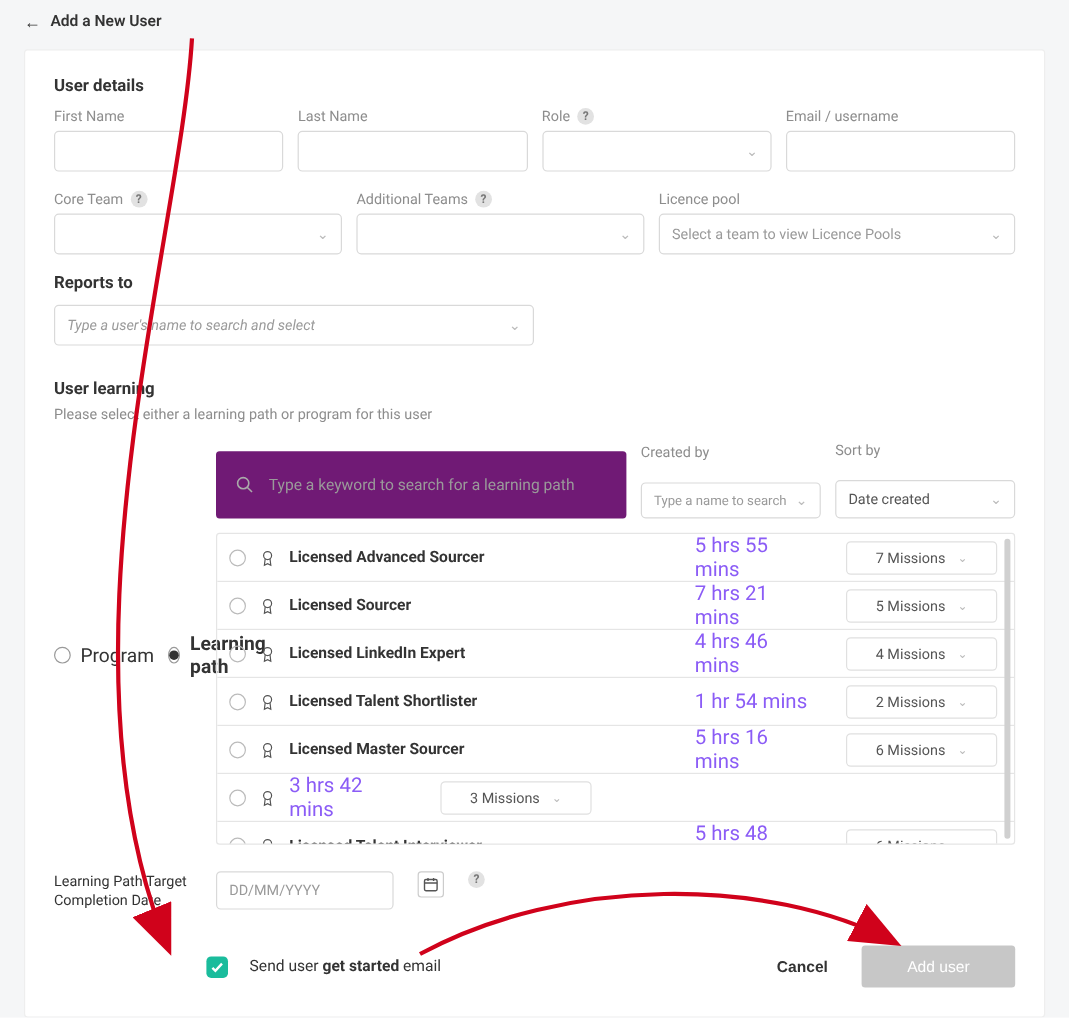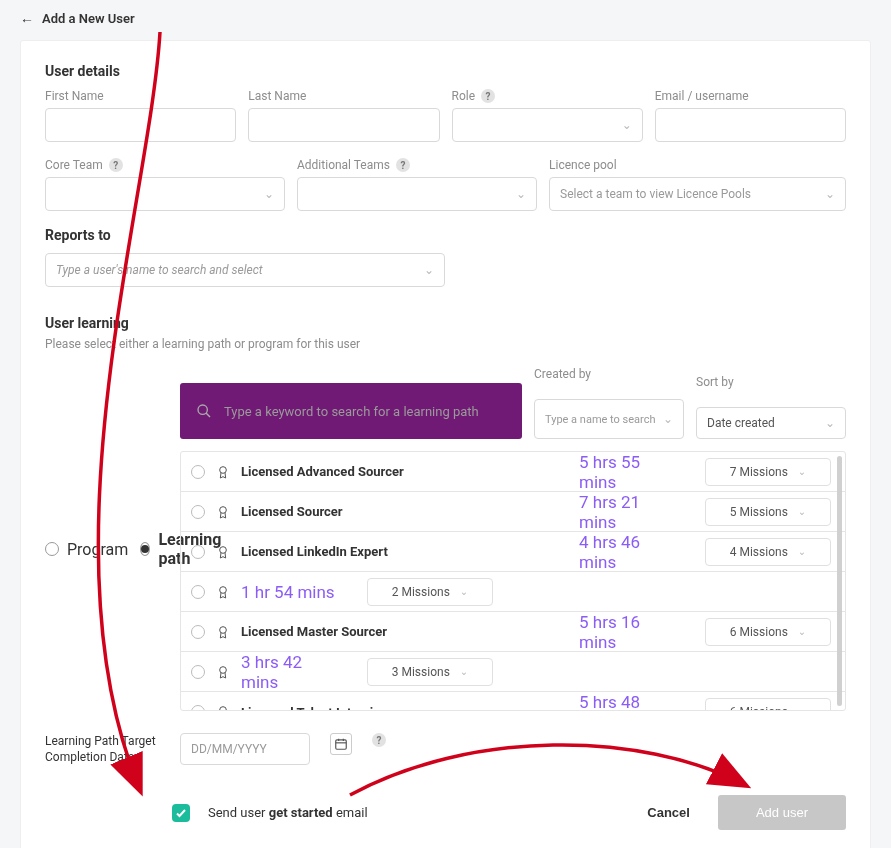--- a/index.html
+++ b/index.html
@@ -85,21 +85,21 @@
   .time { width:100px; text-align:left; color:#8b5cf6; font-size:17px;}
   .missions {
     width:126px; margin-left:16px; display:flex; align-items:center; justify-content:center; gap:10px;
     border:1px solid #e0e0e0; border-radius:4px; height:28px; color:#555; font-size:12px;
   }
   .missions .chev { color:#bbb; font-size:10px;}
   
   .target-row { display:flex; align-items:flex-start; gap:20px; margin-top:22px;}
   .target-row .tlabel { width:115px; font-size:12px; color:#333; line-height:1.35;}
   .date-input {
-    width:130px; height:32px; border:1px solid var(--input-border); border-radius:4px; padding:4px 10px;
+    width:148px; height:32px; border:1px solid var(--input-border); border-radius:4px; padding:4px 10px;
     color:var(--muted2); font-size:12px; display:flex; align-items:center;
   }
   .cal-icon { width:22px; height:22px; display:flex; align-items:center; justify-content:center; border:1px solid #ccc; border-radius:3px; font-size:14px;}
   
   .footer-row { display:flex; align-items:center; margin-top:30px; gap:12px;}
   .checkbox {
     width:18px; height:18px; border-radius:4px; background:var(--accent); display:flex; align-items:center; justify-content:center; color:#fff; font-size:12px;
   }
   .send-label { font-size:13px; margin-left:6px; margin-right:auto;}
   .send-label b { font-weight:700;}
@@ -205,21 +205,21 @@
         <div class="search-bar">
           <div class="search-box">
             <svg width="16" height="16" viewBox="0 0 24 24" fill="none" stroke="#aaa" stroke-width="2">
                 <circle cx="10" cy="10" r="7"></circle>
                 <line x1="15" y1="15" x2="21" y2="21"></line>
               </svg>
             <span>Type a keyword to search for a learning path</span>
           </div>
           <div class="small-col">
             <label>Created by</label>
-            <div class="select" style="height:40px;">
+            <div class="select" style="height:30px;">
               <span style="font-size:11px;">Type a name to search</span>
               <span class="chev">⌄</span>
             </div>
           </div>
           <div class="small-col">
             <label>Sort by</label>
             <div class="select" style="height:32px; color:#555;">
               <span style="font-size:12px;">Date created</span>
               <span class="chev">⌄</span>
             </div>
@@ -265,20 +265,21 @@
                 <span>4 Missions</span>
                 <span class="chev">⌄</span>
               </span>
             </div>
             <div class="list-row">
               <span class="circle"></span>
               <svg class="path-icon" viewBox="0 0 24 24" fill="none" stroke="#555" stroke-width="1.5">
                 <circle cx="12" cy="9" r="5"></circle>
                 <path d="M9 13 L8 21 L12 19 L16 21 L15 13"></path>
               </svg>
+              <span class="name">Licensed Talent Shortlister</span>
               <span class="time">1 hr 54 mins</span>
               <span class="missions">
                 <span>2 Missions</span>
                 <span class="chev">⌄</span>
               </span>
             </div>
             <div class="list-row">
               <span class="circle"></span>
               <svg class="path-icon" viewBox="0 0 24 24" fill="none" stroke="#555" stroke-width="1.5">
                 <circle cx="12" cy="9" r="5"></circle>

